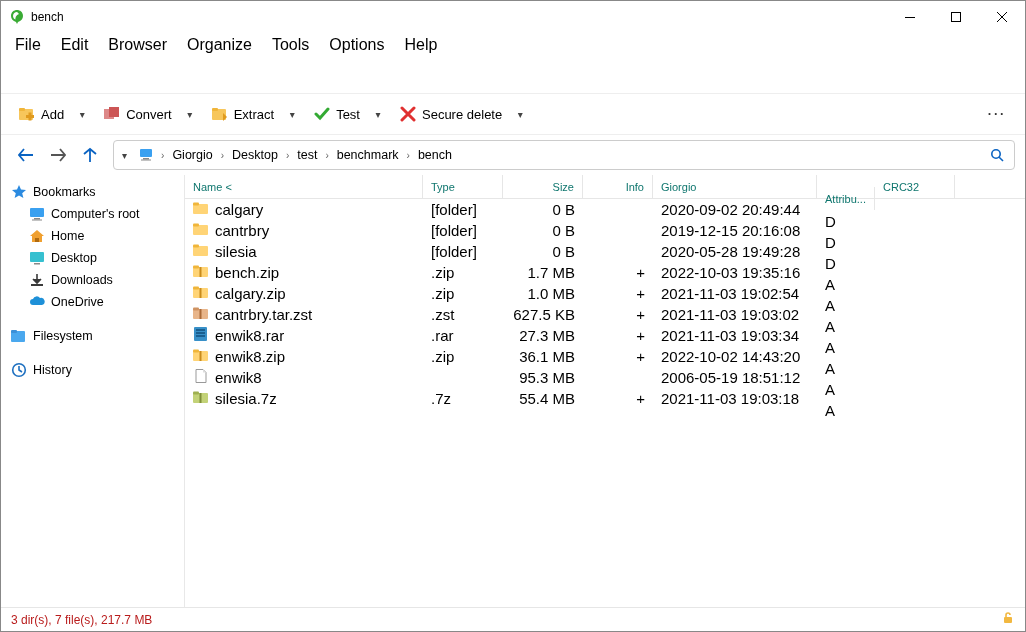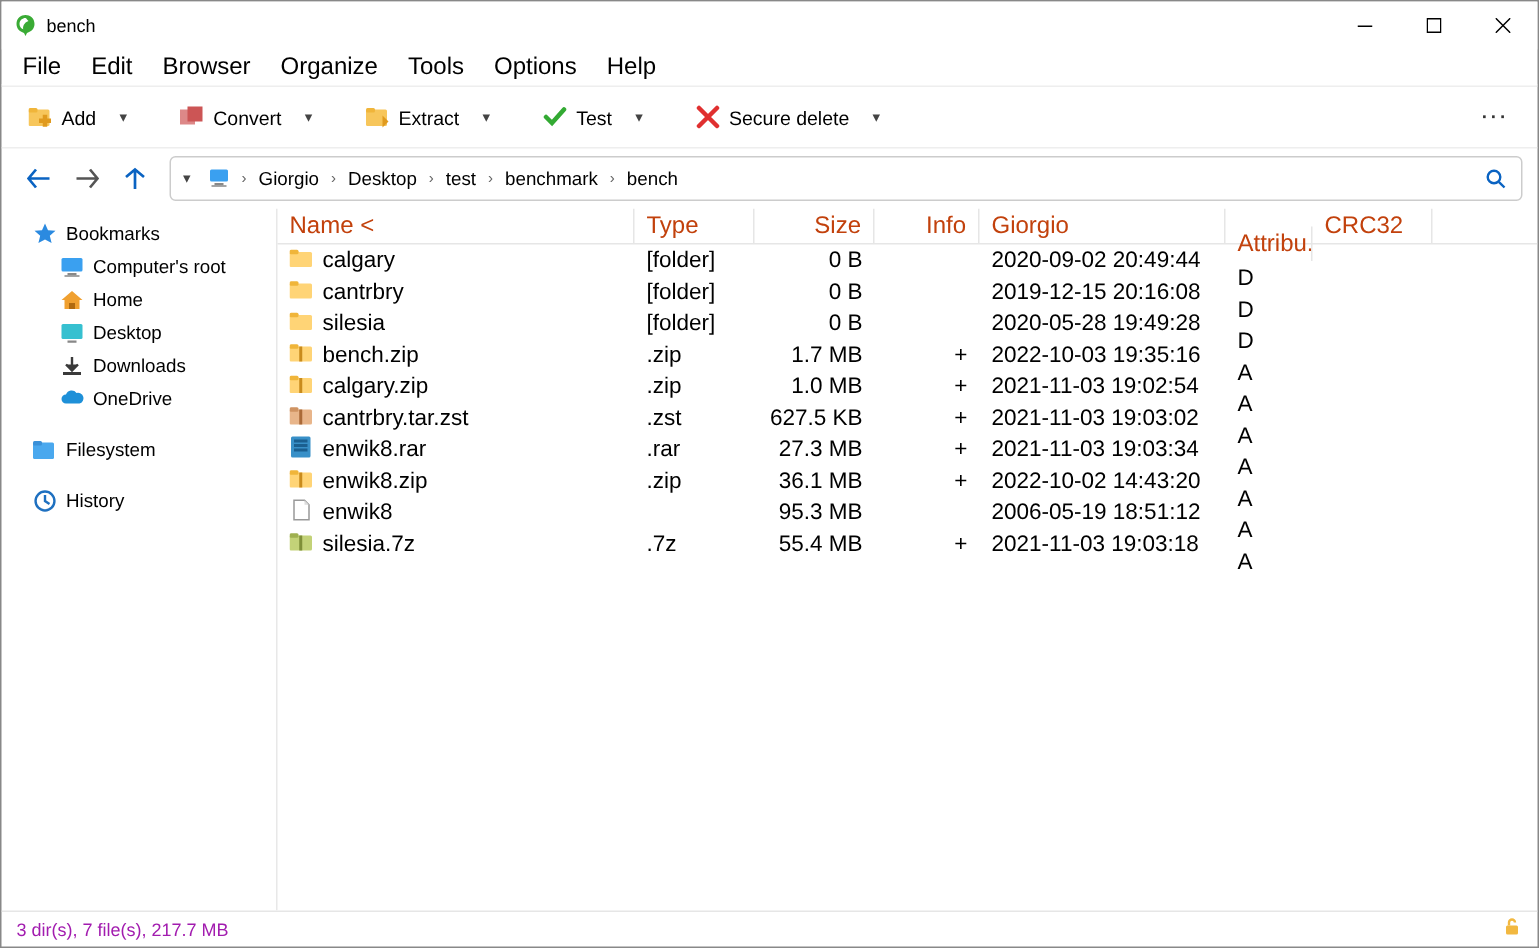--- a/index.html
+++ b/index.html
@@ -49,23 +49,24 @@
     display: flex;
     align-items: center;
   }
 
   
   .toolbar {
     height: 42px;
     display: flex;
     align-items: center;
     padding: 0 10px;
-    gap: 20px;
+    gap: 4px;
     border-top: 1px solid #eee;
     border-bottom: 1px solid #eee;
+    margin-top: 36px;
   }
   .tool-group { display: flex; align-items: center; height: 32px; }
   .tool-btn {
     display: flex; align-items: center;
     height: 30px; padding: 0 8px; gap: 6px;
     font-size: 13px;
   }
   .dd {
     width: 20px; height: 30px;
     display: flex; align-items: center; justify-content: center;
@@ -115,21 +116,21 @@
   .main {
     flex: 1;
     display: flex;
     overflow: hidden;
   }
 
   
   .sidebar {
     width: 184px;
     border-right: 1px solid #e8e8e8;
-    padding: 6px 15px;
+    padding: 6px 4px;
     overflow-y: auto;
   }
   .side-item {
     display: flex; align-items: center;
     height: 22px; padding: 0 6px; gap: 6px;
     font-size: 12.5px; border-radius: 3px;
   }
   .side-item.indent1 { padding-left: 24px; }
   .side-gap { height: 12px; }
 
@@ -137,22 +138,22 @@
   .filepane {
     flex: 1;
     display: flex;
     flex-direction: column;
   }
   .columns {
     height: 24px;
     display: flex;
     align-items: center;
     border-bottom: 1px solid #e6e6e6;
-    font-size: 16px;
-    color: #c2410c;
+    font-size: 11px;
+    color: #0f766e;
   }
   .col {
     padding: 0 8px;
     border-right: 1px solid #e6e6e6;
     height: 100%;
     display: flex;
     align-items: center;
     overflow: hidden;
     white-space: nowrap;
   }
@@ -187,21 +188,21 @@
   .c-crc  { width: 80px; }
 
   
   .statusbar {
     height: 24px;
     border-top: 1px solid #e6e6e6;
     display: flex;
     align-items: center;
     padding: 0 10px;
     font-size: 12px;
-    color: #a21caf;
+    color: #b91c1c;
   }
   .statusbar .spacer { flex: 1; }
 
   
   .ico { width: 16px; height: 16px; flex-shrink: 0; }
   .ico-sm { width: 14px; height: 14px; }
 </style>
 </head>
 <body>
 

